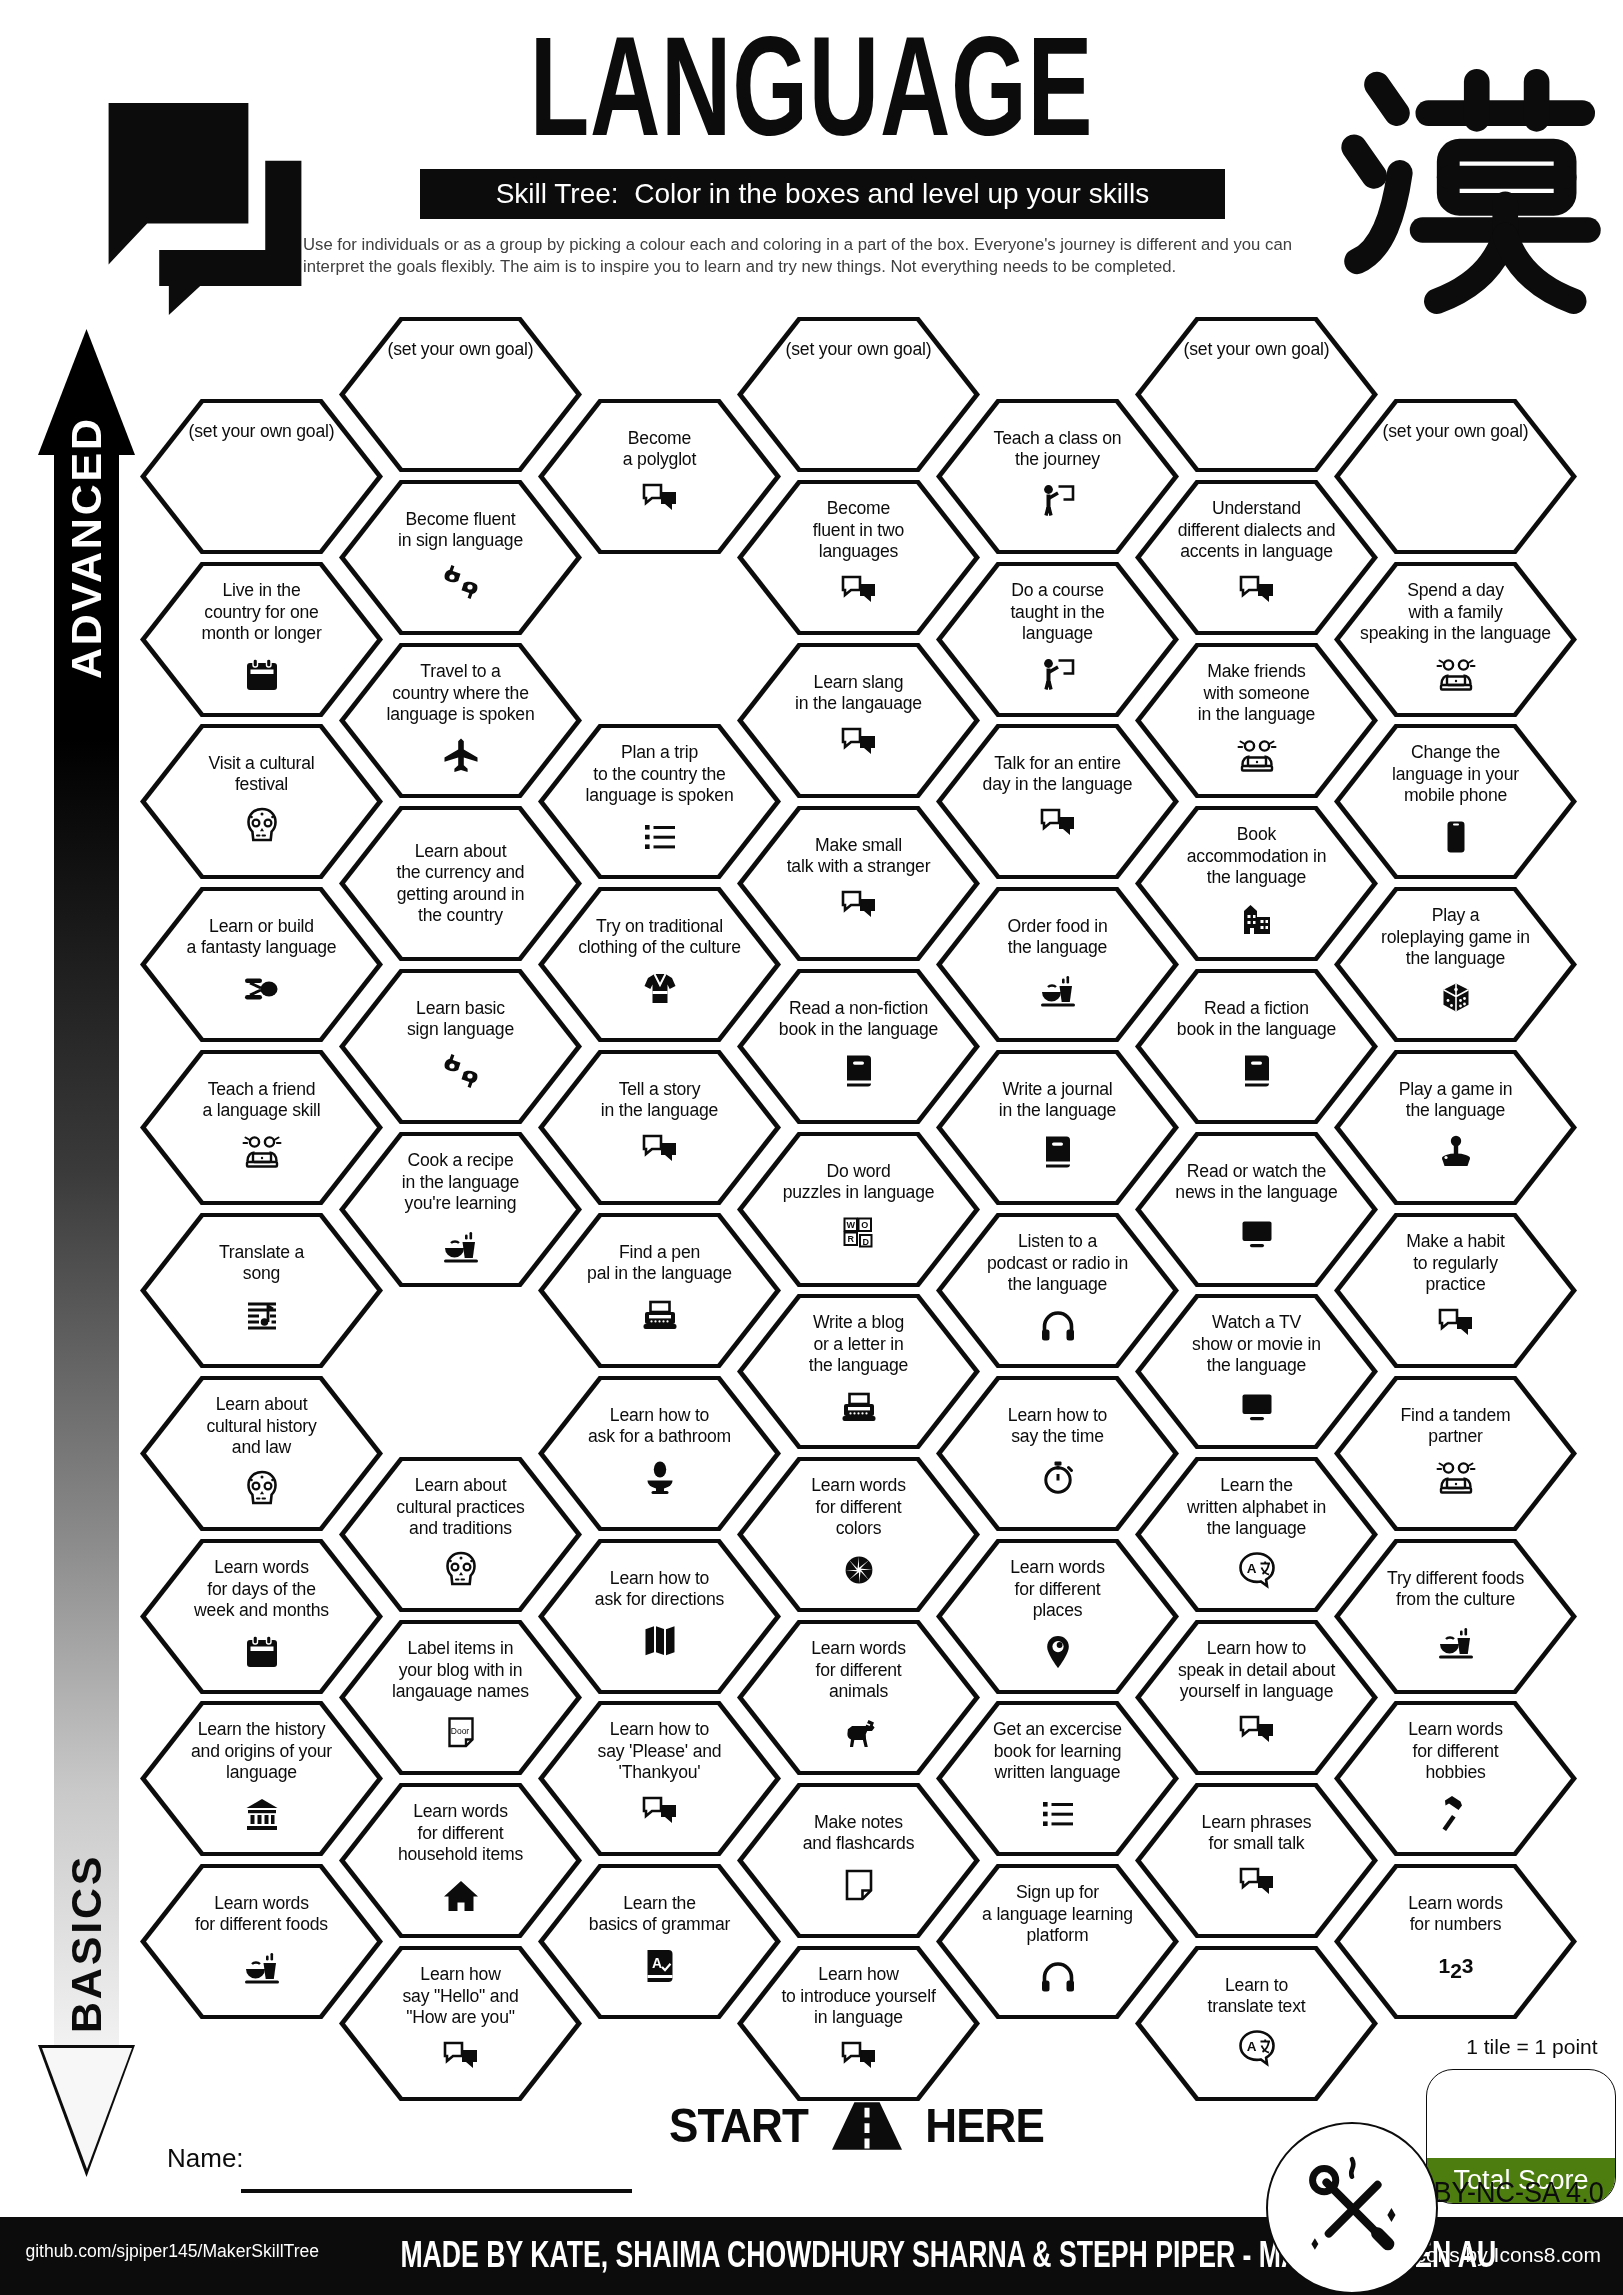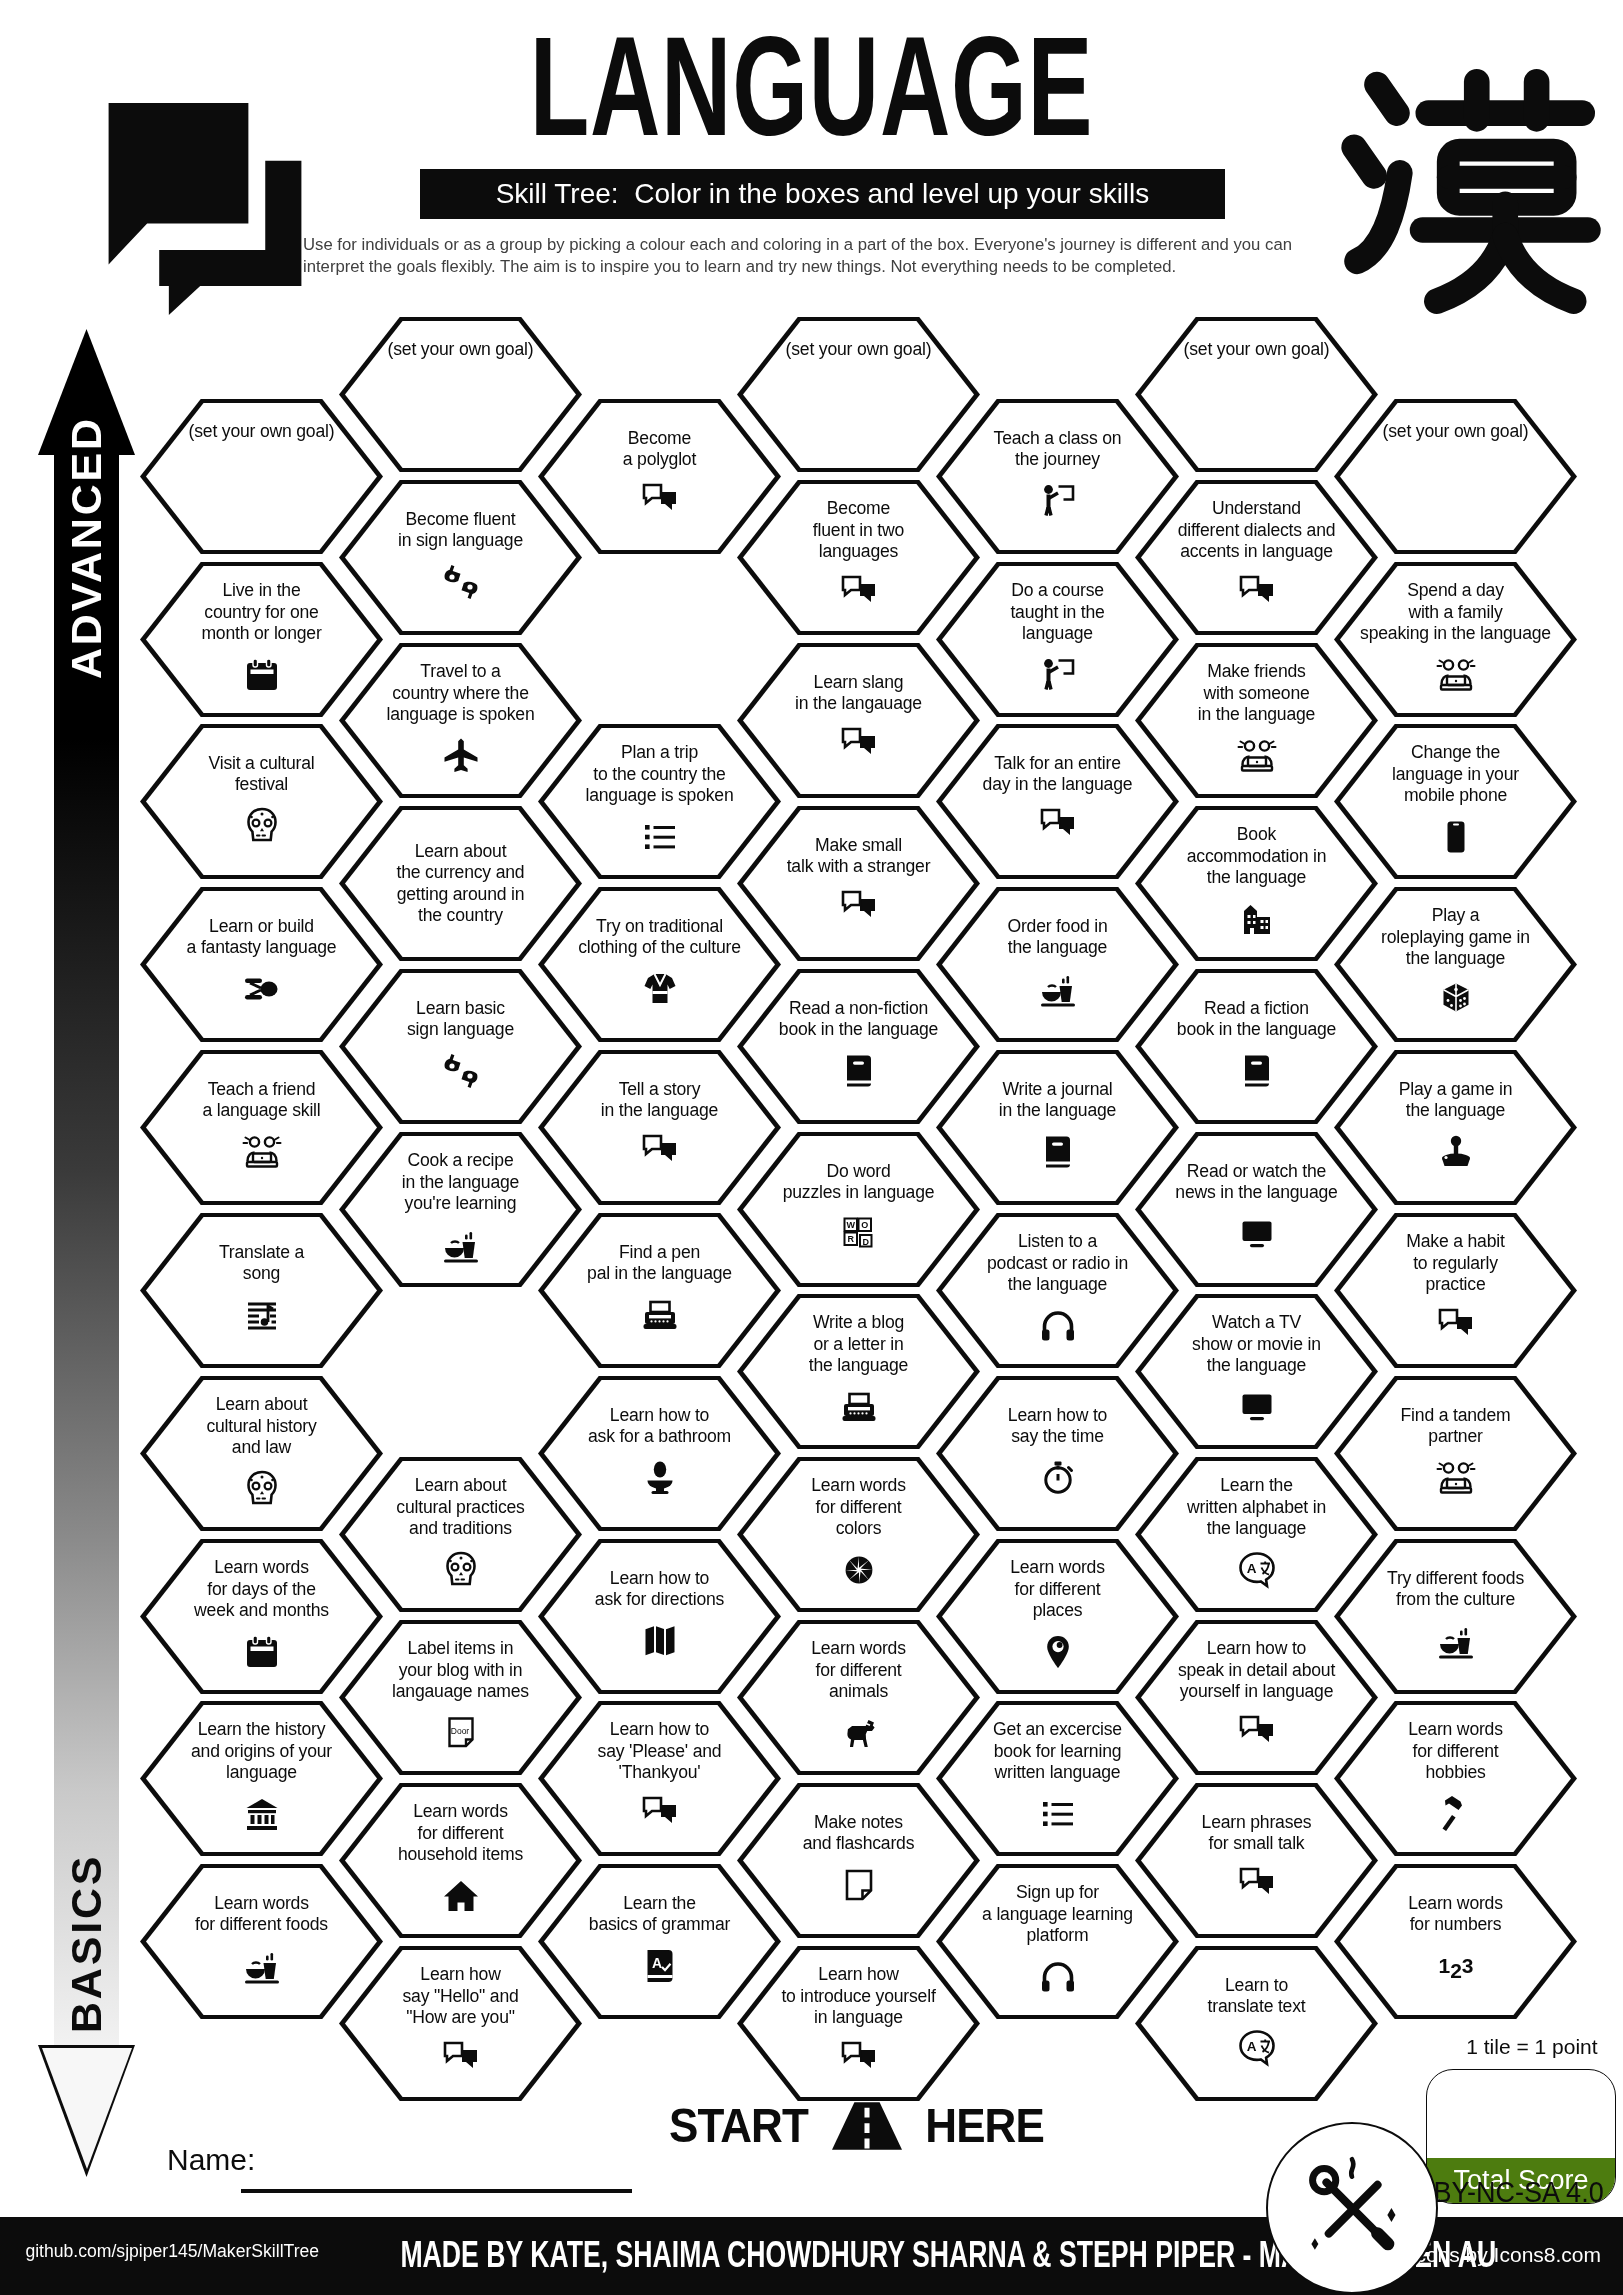--- a/index.html
+++ b/index.html
@@ -36,21 +36,21 @@
   .hicon svg{width:48px;height:48px;display:block;}
   
   .starthere{left:662px;top:2098px;width:389px;display:flex;align-items:center;justify-content:center;gap:15.7px;}
   .sh-word{font-size:44px;font-weight:900;letter-spacing:-0.9px;transform:scaleY(1.08);white-space:nowrap;}
   .road svg{width:86px;height:56px;display:block;}
   .tilenote{right:25.4px;top:2035px;font-size:21px;text-align:right;}
   .scorebox{left:1426px;top:2069px;width:190px;height:135px;background:#fff;border:1.9px solid #0c0c0c;
             border-radius:27px;overflow:hidden;box-sizing:border-box;}
   .scoreband{position:absolute;left:0;right:0;bottom:0;height:45px;background:#4d7c0f;color:#fff;
              display:flex;align-items:center;justify-content:center;font-size:27px;}
-  .namelabel{left:167px;top:2143px;font-size:30px;}
+  .namelabel{left:167px;top:2143px;font-size:26px;}
   .nameline{left:241px;top:2189px;width:391px;height:3.7px;background:#0c0c0c;}
   .footer{left:0;top:2217px;width:1623px;height:79px;background:#0c0c0c;}
   .f-gh{left:25.4px;top:2241px;font-size:17.6px;color:#fff;}
   .f-made{left:245px;top:2234px;width:1110px;text-align:center;font-size:37px;font-weight:bold;color:#fff;
           transform:scaleX(0.72);transform-origin:50% 50%;white-space:nowrap;}
   .f-icons8{right:22px;top:2243px;font-size:21px;color:#fff;}
   .cc{right:19.4px;top:2175px;font-size:30px;color:#0c0c0c;transform:scaleX(0.9);transform-origin:100% 50%;white-space:nowrap;}
   .toolcircle{left:1266px;top:2122px;width:172px;height:172px;border-radius:50%;background:#fff;
               border:2.8px solid #0c0c0c;box-sizing:border-box;display:flex;align-items:center;justify-content:center;z-index:5;}
   .toolcircle svg{width:116px;height:116px;}

